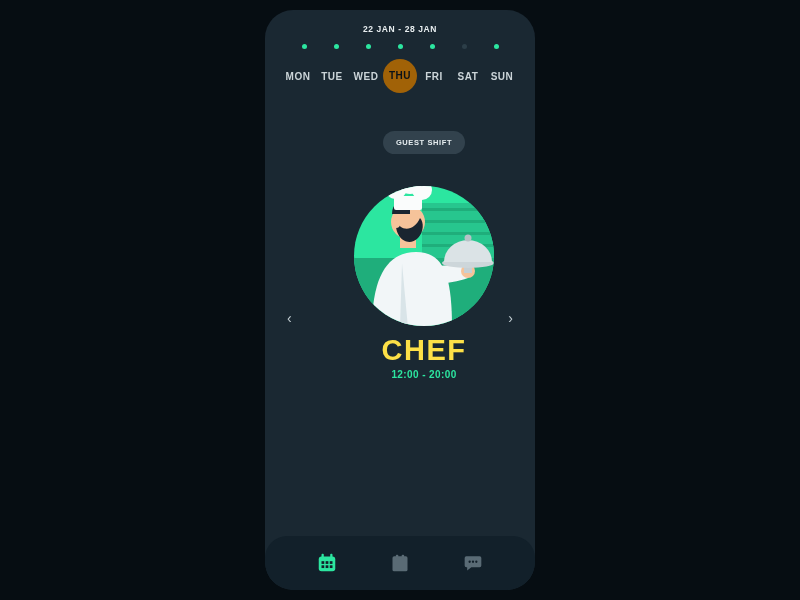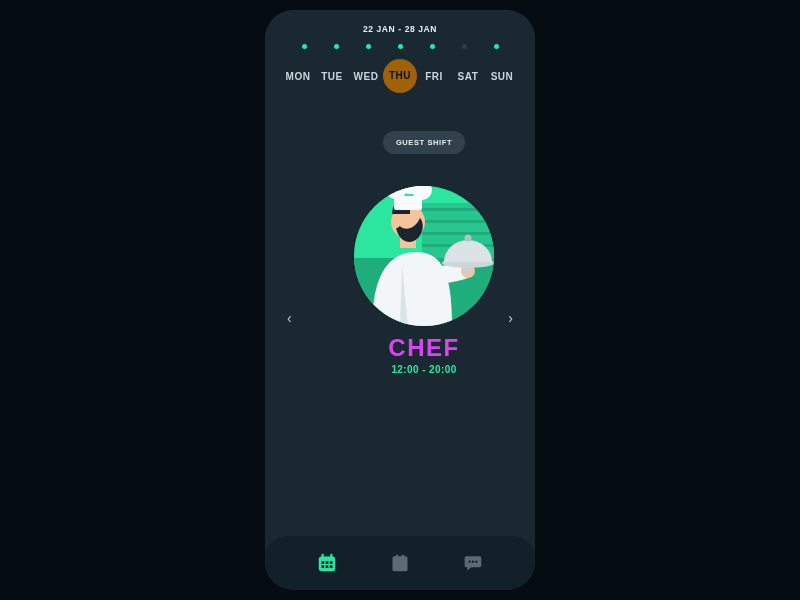--- a/index.html
+++ b/index.html
@@ -103,22 +103,22 @@
     transform: translateY(-50%);
     color: #c3ced3;
     font-size: 14px;
     cursor: pointer;
     user-select: none;
   }
   .arrow.left { left: 22px; }
   .arrow.right { right: 22px; }
   .role-title {
     margin-top: 6px;
-    color: #d946ef;
-    font-size: 24px;
+    color: #fde047;
+    font-size: 29px;
     font-weight: 900;
     letter-spacing: 1.5px;
   }
   .role-time {
     margin-top: 2px;
     color: #2ce6a0;
     font-size: 10px;
     font-weight: 700;
     letter-spacing: 0.4px;
   }

